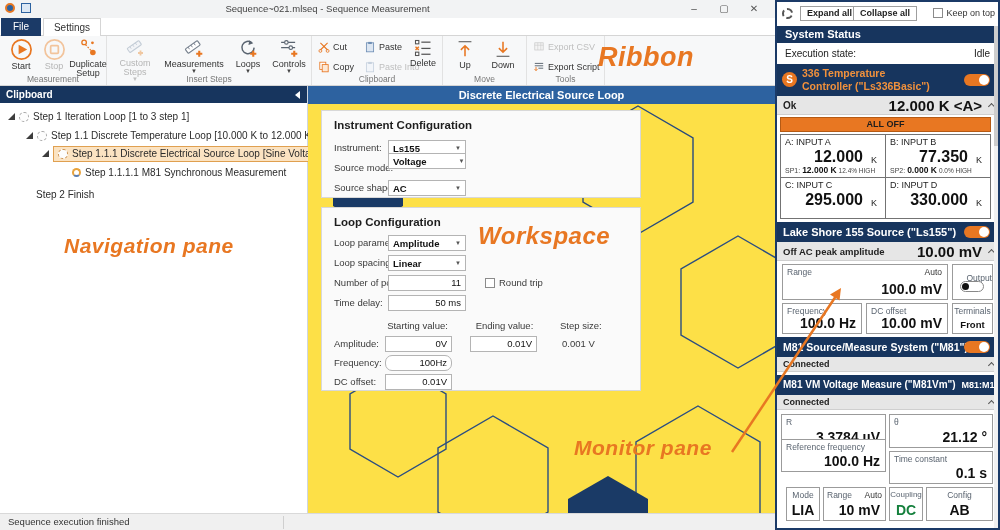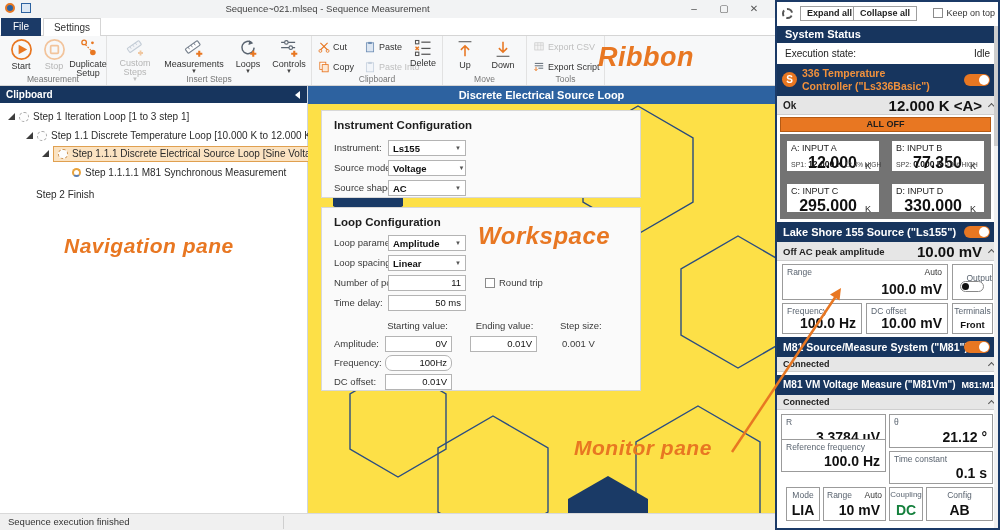--- a/index.html
+++ b/index.html
@@ -67,21 +67,21 @@
   .mon-h { position:absolute; left:0; width:221px; background:#17355e; color:#fff; font-weight:bold; }
   .graybar { position:absolute; left:0; width:221px; background:#e6e6e6; border-bottom:1px solid #cfcfcf; }
   .chev { position:absolute; width:5px; height:5px; border-left:1.5px solid #555; border-top:1.5px solid #555; transform:rotate(45deg); }
   .toggle-on { position:absolute; width:26px; height:12px; border-radius:6px; background:#e87722; }
   .toggle-on::after { content:""; position:absolute; right:1px; top:1px; width:10px; height:10px; border-radius:50%; background:#fff; }
   .toggle-off { position:relative; width:24px; height:11px; border-radius:6px; background:#fff; border:1px solid #888; }
   .toggle-off::after { content:""; position:absolute; left:1px; top:1px; width:7px; height:7px; border-radius:50%; background:#111; }
   .mbox { position:absolute; border:1px solid #9b9b9b; background:#fff; }
   .mbox .lbl { position:absolute; font-size:8.5px; color:#5a6470; }
   .mbox .val { position:absolute; right:5px; bottom:2px; font-size:14px; font-weight:bold; color:#111; white-space:nowrap; }
-  .cell { position:absolute; border:7px solid #737373; background:#fff; }
+  .cell { position:absolute; border:1px solid #737373; background:#fff; }
   .cell .nm { position:absolute; left:4px; top:2px; font-size:9px; color:#222; }
   .cell .bigv { position:absolute; right:22px; top:13px; font-size:16px; font-weight:bold; color:#111; }
   .cell .unit { position:absolute; right:8px; top:20px; font-size:9px; color:#222; }
   .spline { position:absolute; left:4px; right:2px; bottom:2px; font-size:7px; color:#444; white-space:nowrap; }
   .spline b { font-size:8.5px; color:#111; }
 
   
   .anno { position:absolute; color:#e87722; font-weight:bold; font-style:italic; z-index:60; letter-spacing:0.5px; white-space:nowrap; }
   .overlay { position:absolute; left:0; top:0; width:1000px; height:530px; pointer-events:none; z-index:55; }
 </style>
@@ -305,21 +305,21 @@
     <div class="ws-header">Discrete Electrical Source Loop</div>
 
     <div class="card" style="top:25px;height:86px;">
       <div class="card-title">Instrument Configuration</div>
       <div class="frow" style="top:29px;">Instrument:</div>
       <div class="dd" style="top:29px;">
           <span>Ls155</span>
           <span class="dd-caret">▼</span>
         </div>
       <div class="frow" style="top:49px;">Source mode:</div>
-      <div class="dd" style="top:49px;gap:32px;">
+      <div class="dd" style="top:42px;gap:32px;">
           <span>Voltage</span>
           <span class="dd-caret">▼</span>
         </div>
       <div class="frow" style="top:69px;">Source shape:</div>
       <div class="dd" style="top:69px;">
           <span>AC</span>
           <span class="dd-caret">▼</span>
         </div>
     </div>
 

